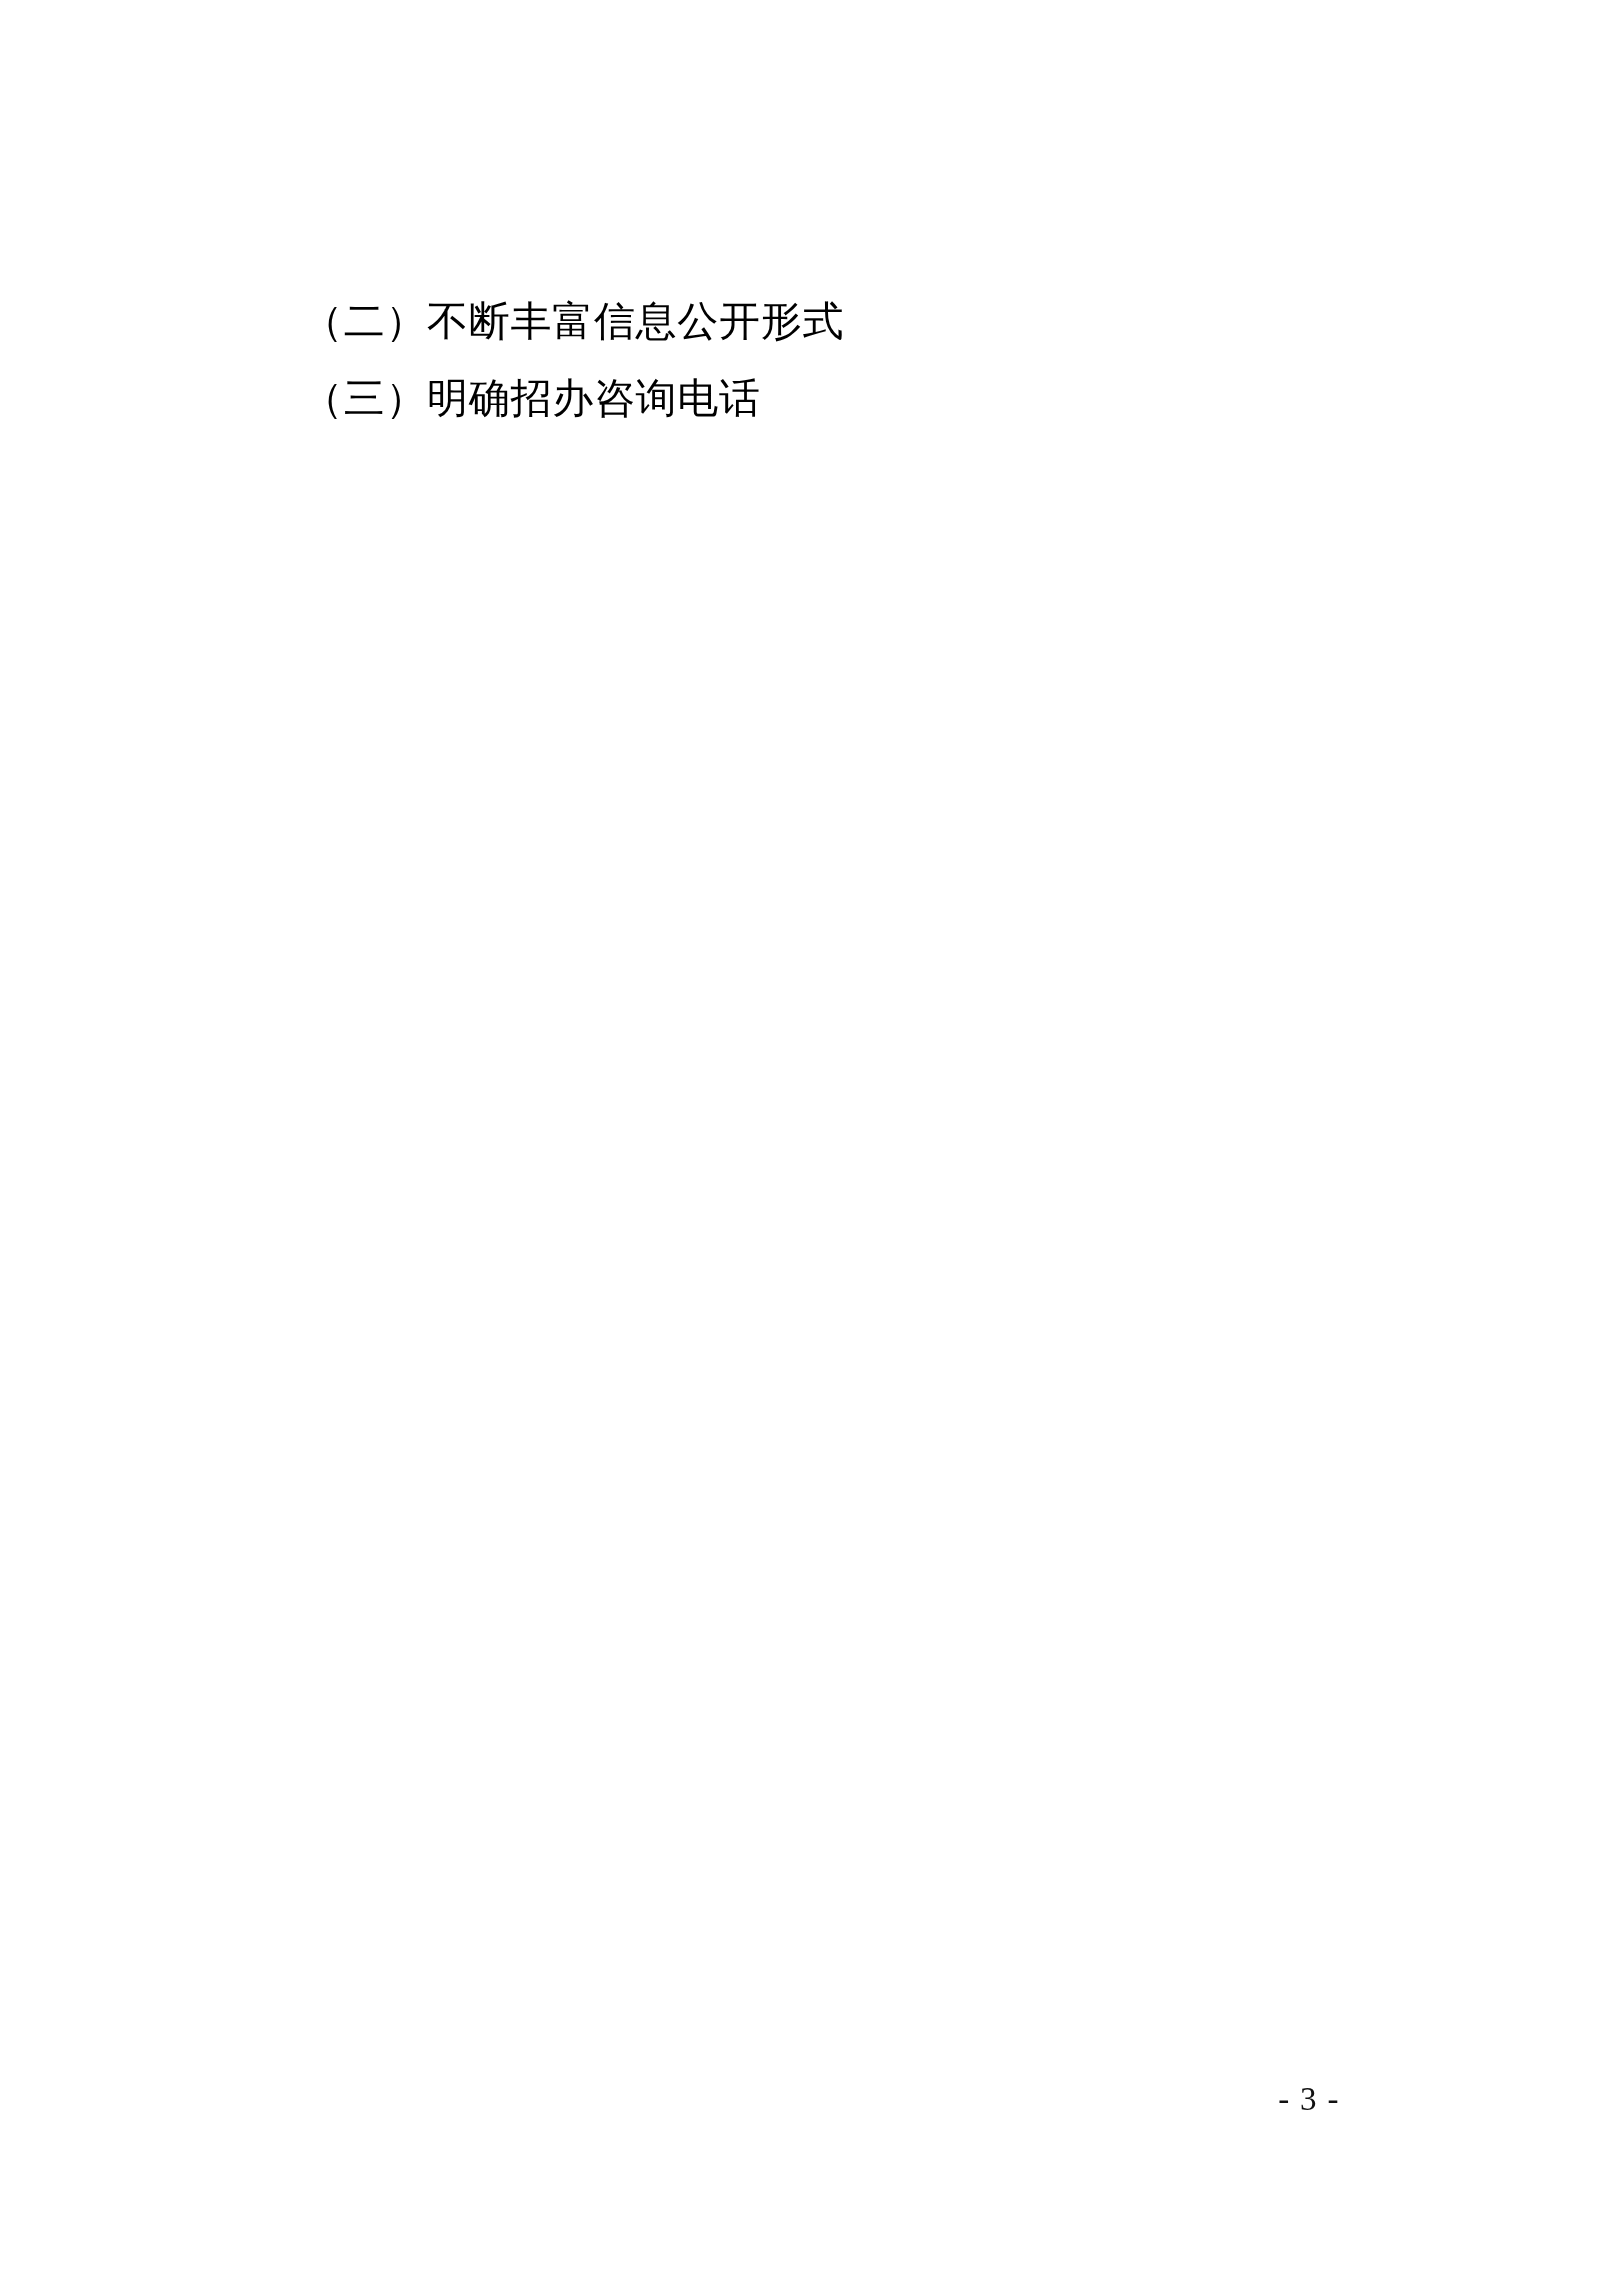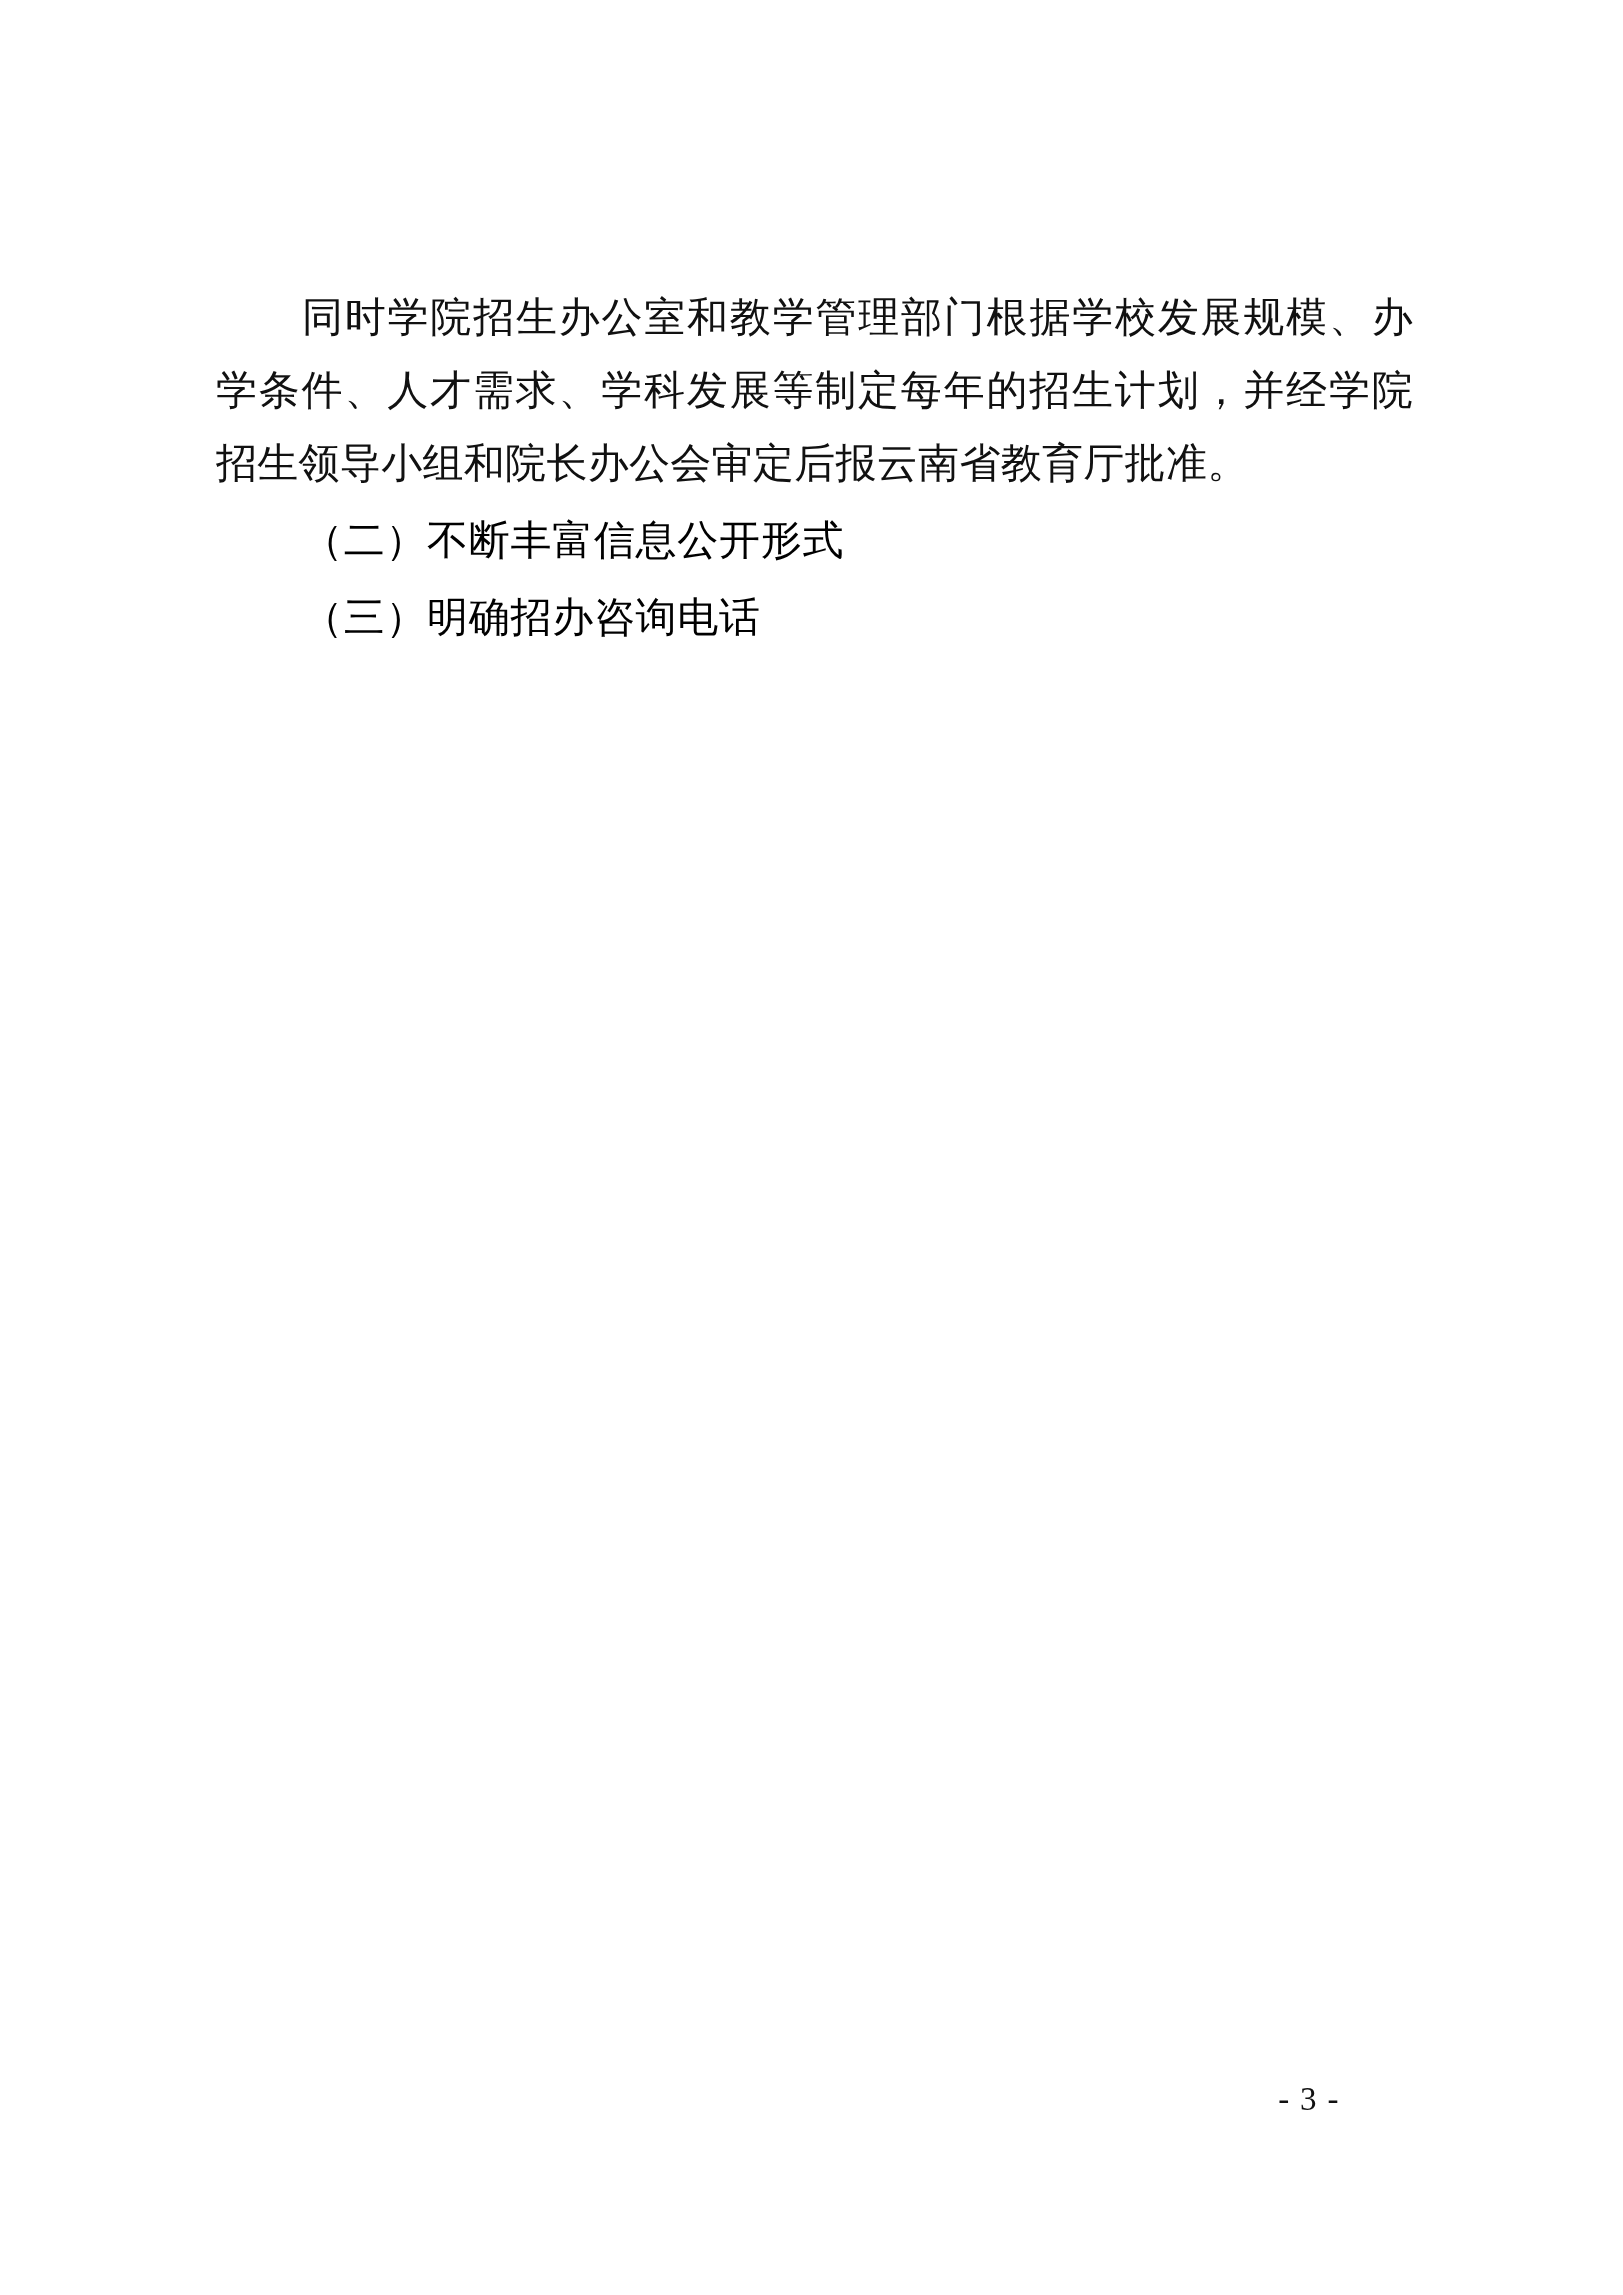--- a/index.html
+++ b/index.html
@@ -55,21 +55,20 @@
   .pn-inner {
     display: inline-block;
     margin-left: 995px;
   }
 </style>
 </head>
 <body>
 
 <div class="page">
   <div class="content">
-    <p class="para">同时学院招生办公室和教学管理部门根据学校发展规模、办学条件、人才需求、学科发展等制定每年的招生计划，并经学院招生领导小组和院长办公会审定后报云南省教育厅批准。</p>
     <p class="heading">（二）不断丰富信息公开形式</p>
     <p class="heading">（三）明确招办咨询电话</p>
   </div>
   <div class="page-number">
     <span class="pn-inner">- 3 -</span>
   </div>
 </div>
 
 
 </body></html>

